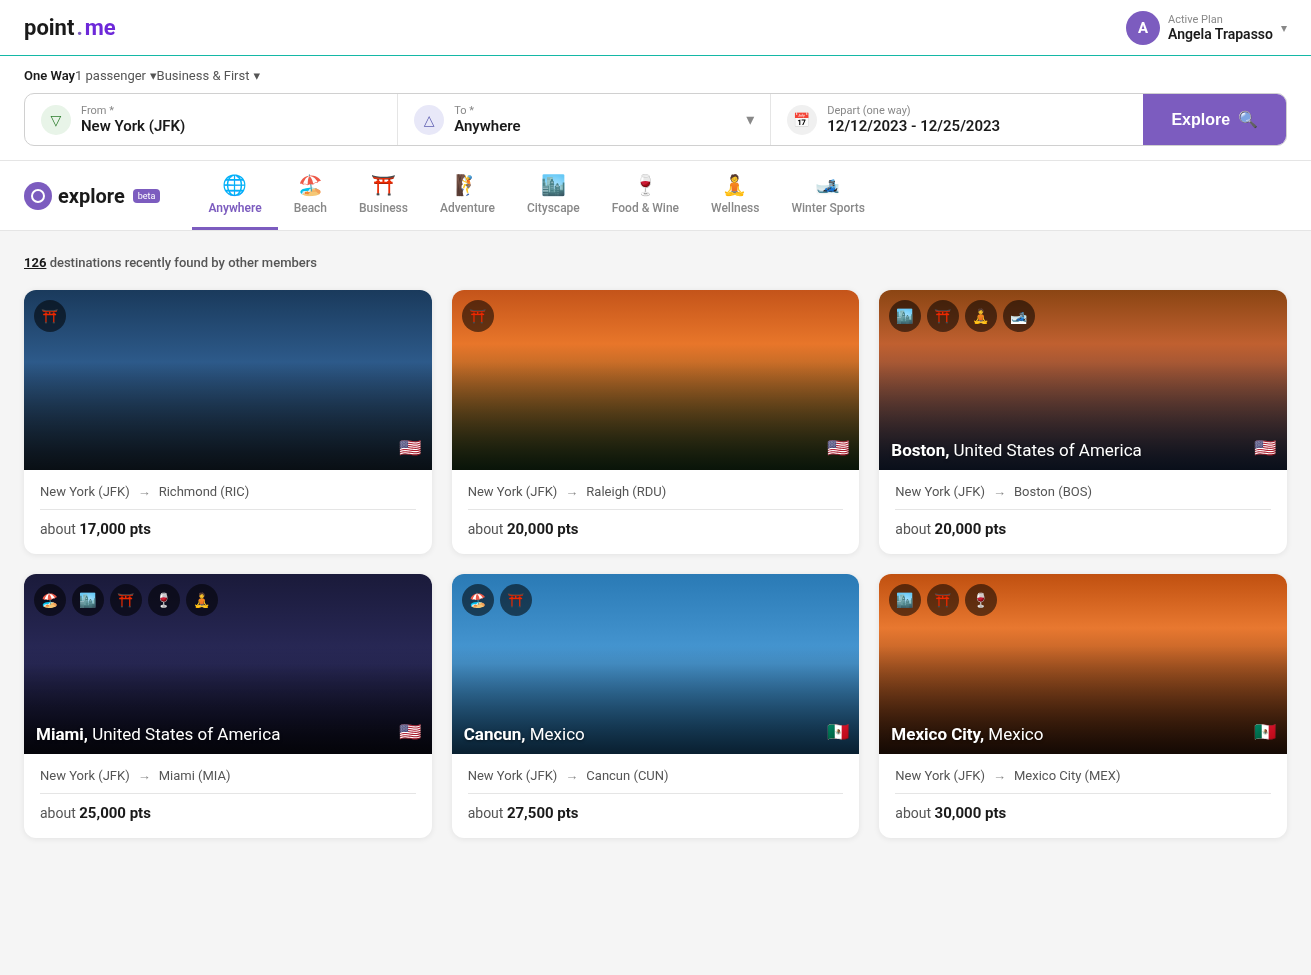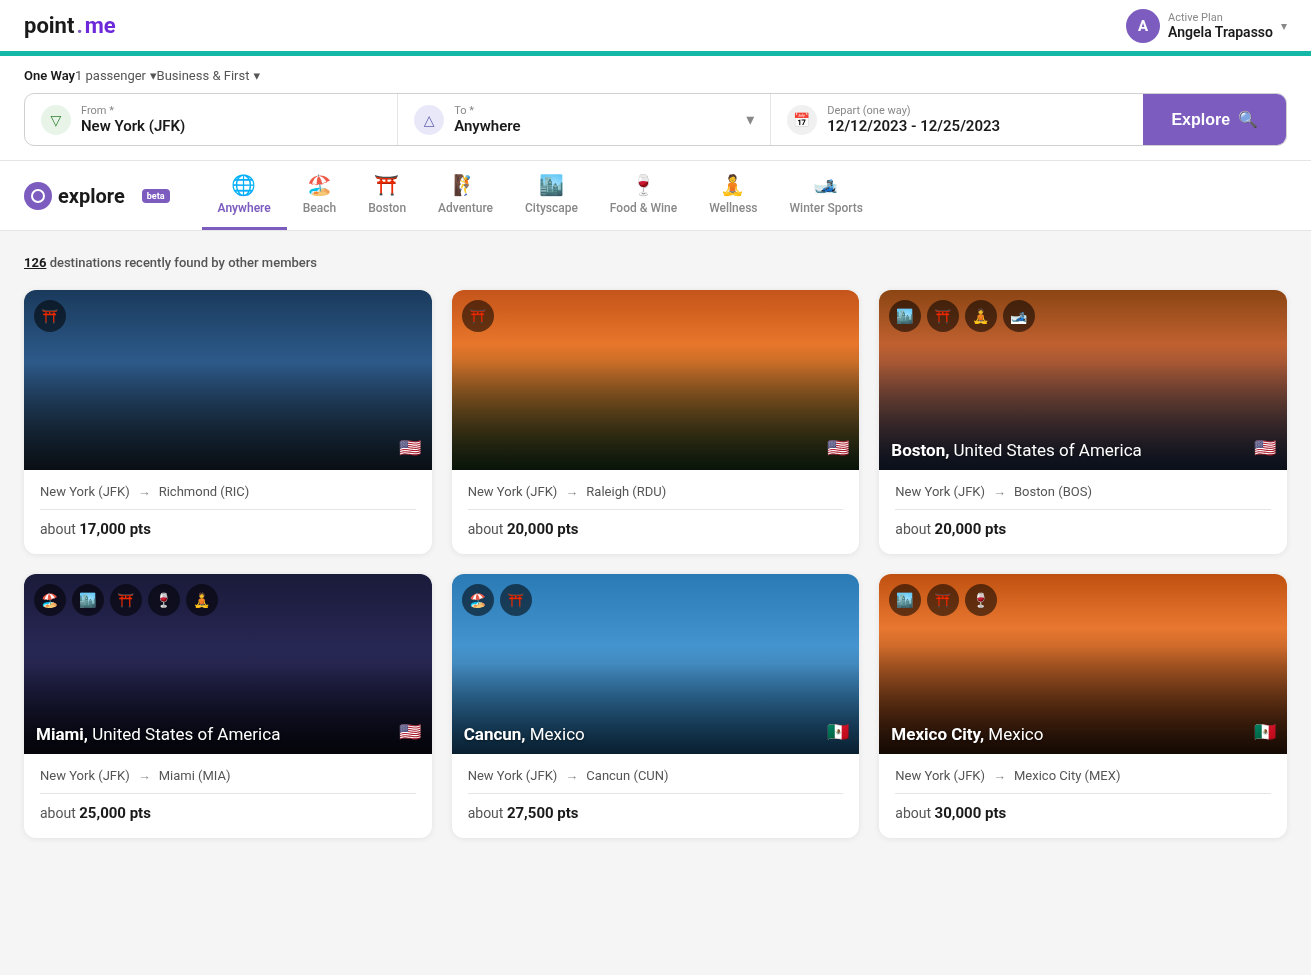--- a/index.html
+++ b/index.html
@@ -1,19 +1,19 @@
 <!DOCTYPE html>
 <html><head>
   <meta charset="utf-8">
   <style>
     * { box-sizing: border-box; margin: 0; padding: 0; }
     body { font-family: -apple-system, BlinkMacSystemFont, 'Segoe UI', Roboto, sans-serif; background: #f5f5f5; color: #333; }
 
     
-    .header { background: #fff; border-bottom: 5px solid #14b8a6; padding: 0 24px; display: flex; align-items: center; justify-content: space-between; height: 56px; }
+    .header { background: #fff; border-bottom: 1px solid #14b8a6; padding: 0 24px; display: flex; align-items: center; justify-content: space-between; height: 56px; }
     .logo { font-size: 22px; font-weight: 700; color: #1a1a1a; display: flex; align-items: center; gap: 2px; }
     .logo-dot { color: #7c5cbf; }
     .logo-me { color: #6d28d9; }
     .user-section { display: flex; align-items: center; gap: 8px; cursor: pointer; }
     .user-avatar { width: 34px; height: 34px; background: #7c5cbf; border-radius: 50%; display: flex; align-items: center; justify-content: center; color: #fff; font-weight: 700; font-size: 15px; }
     .user-info { display: flex; flex-direction: column; }
     .active-plan-label { font-size: 11px; color: #888; }
     .user-name { font-size: 14px; font-weight: 600; color: #1a1a1a; }
     .chevron-down { font-size: 12px; color: #888; }
 
@@ -35,21 +35,21 @@
     .field-placeholder { font-size: 15px; font-weight: 600; color: #1a1a1a; }
     .search-field-to { display: flex; align-items: center; justify-content: space-between; flex: 1; padding: 10px 16px; border-right: 1px solid #e5e5e5; cursor: pointer; gap: 10px; }
     .explore-btn { background: #7c5cbf; color: #fff; border: none; padding: 0 28px; font-size: 16px; font-weight: 600; cursor: pointer; display: flex; align-items: center; gap: 8px; border-radius: 0; }
 
     
     .explore-nav { background: #fff; padding: 0 24px; border-bottom: 1px solid #e5e5e5; display: flex; align-items: center; gap: 32px; }
     .explore-brand { display: flex; align-items: center; gap: 6px; padding: 14px 0; }
     .explore-logo { width: 28px; height: 28px; background: #7c5cbf; border-radius: 50%; display: flex; align-items: center; justify-content: center; }
     .explore-logo-inner { width: 14px; height: 14px; border: 2px solid #fff; border-radius: 50%; position: relative; }
     .explore-text { font-size: 20px; font-weight: 700; color: #1a1a1a; }
-    .beta-badge { background: #7c5cbf; color: #fff; font-size: 9px; font-weight: 700; padding: 2px 5px; border-radius: 4px; margin-left: 11px; vertical-align: super; }
+    .beta-badge { background: #7c5cbf; color: #fff; font-size: 9px; font-weight: 400; padding: 2px 5px; border-radius: 4px; margin-left: 2px; vertical-align: super; }
     .nav-tabs { display: flex; gap: 0; }
     .nav-tab { display: flex; flex-direction: column; align-items: center; padding: 12px 16px; cursor: pointer; gap: 4px; border-bottom: 3px solid transparent; text-decoration: none; }
     .nav-tab.active { border-bottom-color: #7c5cbf; }
     .nav-tab-icon { font-size: 20px; color: #888; }
     .nav-tab.active .nav-tab-icon { color: #7c5cbf; }
     .nav-tab-label { font-size: 12px; color: #888; font-weight: 500; }
     .nav-tab.active .nav-tab-label { color: #7c5cbf; font-weight: 600; }
 
     
     .main-content { padding: 24px; max-width: 1311px; }
@@ -159,21 +159,21 @@
     <div class="nav-tab active">
       <span class="nav-tab-icon">🌐</span>
       <span class="nav-tab-label">Anywhere</span>
     </div>
     <div class="nav-tab">
       <span class="nav-tab-icon">🏖️</span>
       <span class="nav-tab-label">Beach</span>
     </div>
     <div class="nav-tab">
       <span class="nav-tab-icon">⛩️</span>
-      <span class="nav-tab-label">Boston</span>
+      <span class="nav-tab-label">Business</span>
     </div>
     <div class="nav-tab">
       <span class="nav-tab-icon">🧗</span>
       <span class="nav-tab-label">Adventure</span>
     </div>
     <div class="nav-tab">
       <span class="nav-tab-icon">🏙️</span>
       <span class="nav-tab-label">Cityscape</span>
     </div>
     <div class="nav-tab">

